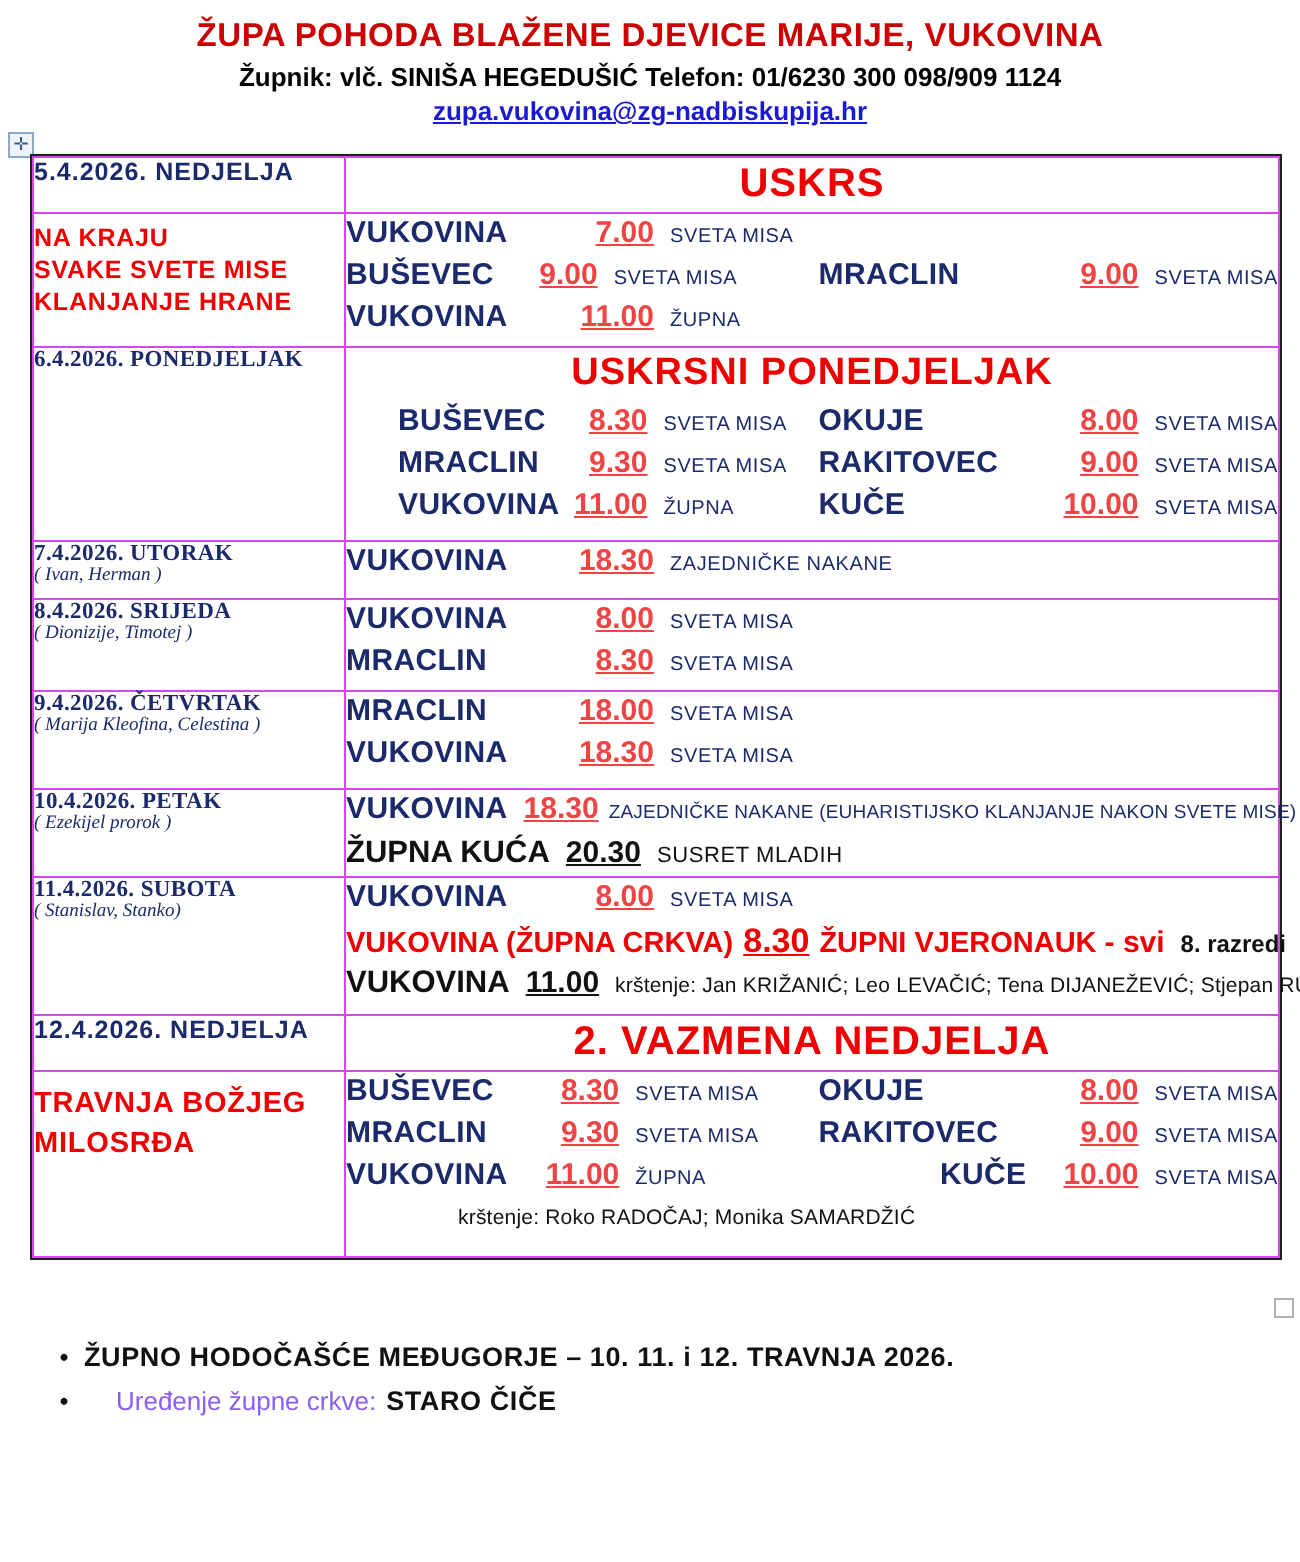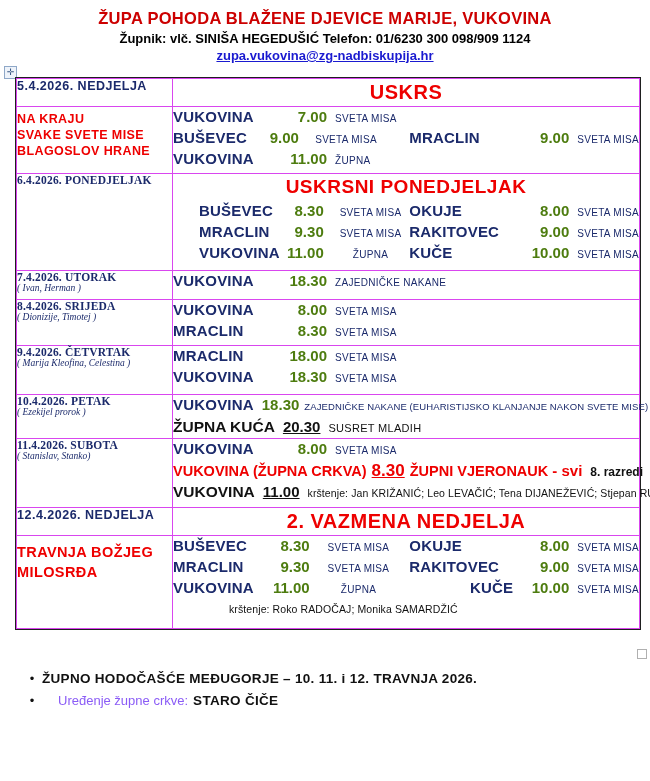--- a/index.html
+++ b/index.html
@@ -154,30 +154,30 @@
     white-space: nowrap;
   }
   .grp { display: flex; align-items: baseline; }
   .place {
     color: #1b2a6b;
     font-weight: bold;
     font-size: 15px;
     letter-spacing: 0.2px;
   }
   .time {
-    color: #4d7c0f;
+    color: #ef4444;
     font-weight: bold;
     font-size: 15px;
+    text-decoration: underline;
     text-underline-offset: 1px;
   }
   .note {
     color: #1b2a6b;
     font-size: 10px;
     letter-spacing: 0.3px;
-    text-align: center;
   }
   .note.plain { color: #111; font-size: 10px; }
 
   
   .c-place { width: 96px; }
   .c-time  { width: 58px; text-align: right; }
   .c-time-l { width: 52px; text-align: right; }
   .c-note  { padding-left: 8px; }
   .col2 { margin-left: 24px; }
   .c2-place { width: 104px; }
@@ -290,21 +290,21 @@
     </td>
     <td class="bodycell">
       <div class="banner">USKRS</div>
     </td>
   </tr>
 
   <tr>
     <td class="datecell" style="height:66px">
       <div class="redblock">NA  KRAJU</div>
       <div class="redblock" style="padding-top:0">SVAKE  SVETE  MISE</div>
-      <div class="redblock" style="padding-top:0">BLAGOSLOV  HRANE</div>
+      <div class="redblock" style="padding-top:0">KLANJANJE  HRANE</div>
     </td>
     <td class="bodycell">
       <div class="mass-rows">
         <div class="mrow">
           <span class="place c-place">VUKOVINA</span>
           <span class="time c-time">7.00</span>
           <span class="note c-note">SVETA MISA</span>
         </div>
         <div class="mrow">
           <span class="place c-place">BUŠEVEC</span>

